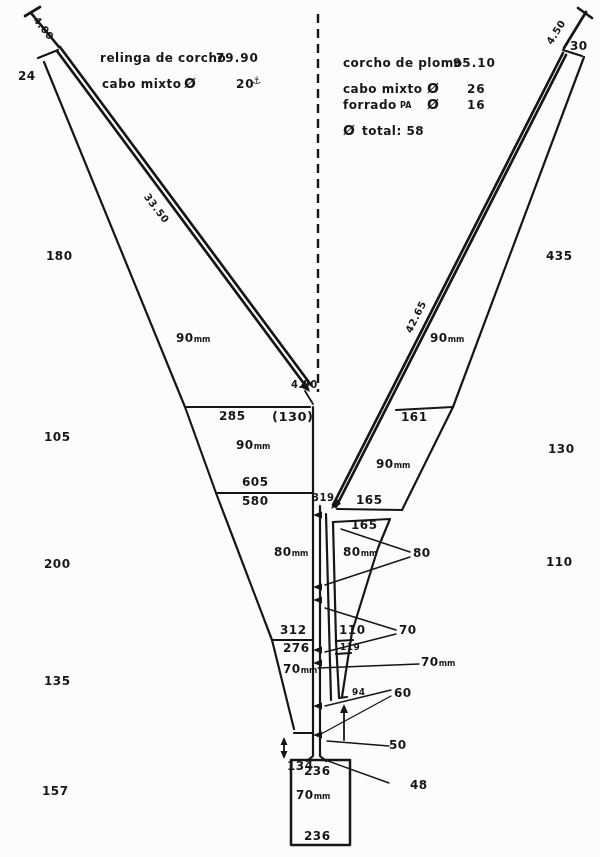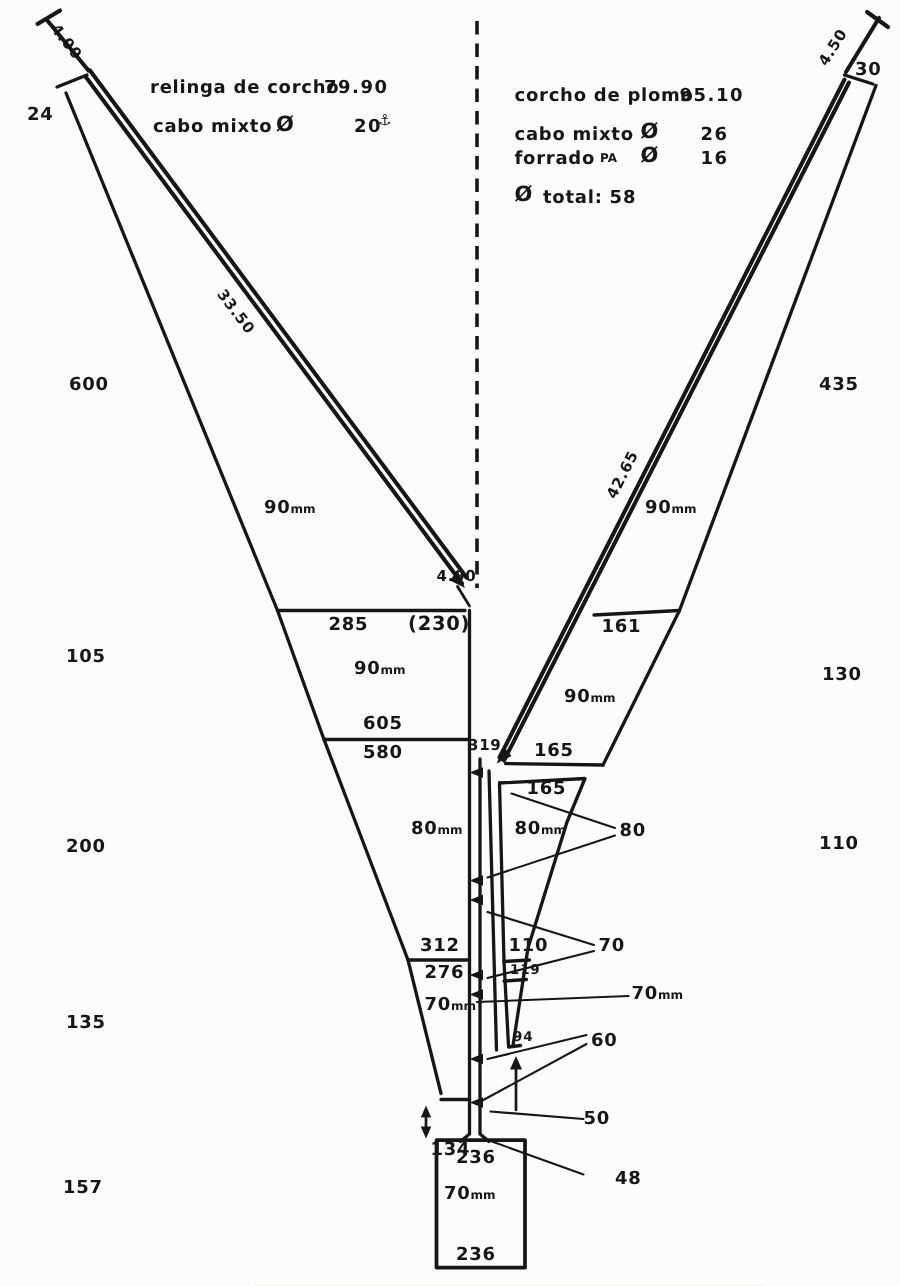--- a/index.html
+++ b/index.html
@@ -117,57 +117,57 @@
   <span class="lbl dia" style="left:343px;top:123px;">Ø</span>
   <span class="lbl" style="left:362px;top:125px;">total: 58</span>
 
   <span class="lbl sm rot" style="left:39px;top:15px;transform:rotate(52deg);">4.00</span>
   <span class="lbl sm rot" style="left:150px;top:192px;transform:rotate(53deg);">33.50</span>
   <span class="lbl sm" style="left:291px;top:380px;">4.90</span>
   <span class="lbl sm rot" style="left:545px;top:41px;transform:rotate(-58deg);">4.50</span>
   <span class="lbl sm rot" style="left:404px;top:330px;transform:rotate(-63deg);">42.65</span>
 
   <span class="lbl" style="left:18px;top:40px;margin-top:30px;">24</span>
-  <span class="lbl" style="left:46px;top:250px;">600</span>
+  <span class="lbl" style="left:46px;top:250px;">180</span>
   <span class="lbl" style="left:44px;top:431px;">105</span>
   <span class="lbl" style="left:44px;top:558px;">200</span>
   <span class="lbl" style="left:44px;top:675px;">135</span>
   <span class="lbl" style="left:42px;top:785px;">157</span>
 
   <span class="lbl" style="left:570px;top:40px;">30</span>
   <span class="lbl" style="left:546px;top:250px;">435</span>
   <span class="lbl" style="left:548px;top:443px;">130</span>
   <span class="lbl" style="left:546px;top:556px;">110</span>
 
   <span class="lbl" style="left:176px;top:332px;"><span>90</span><span class="unit">mm</span></span>
   <span class="lbl" style="left:430px;top:332px;"><span>90</span><span class="unit">mm</span></span>
   <span class="lbl" style="left:376px;top:458px;"><span>90</span><span class="unit">mm</span></span>
 
   <span class="lbl" style="left:219px;top:410px;">285</span>
-  <span class="lbl big" style="left:272px;top:410px;">(230)</span>
+  <span class="lbl big" style="left:272px;top:410px;">(130)</span>
   <span class="lbl" style="left:236px;top:439px;"><span>90</span><span class="unit">mm</span></span>
   <span class="lbl" style="left:242px;top:476px;">605</span>
   <span class="lbl" style="left:242px;top:495px;">580</span>
   <span class="lbl sm" style="left:312px;top:493px;text-align:right;">319</span>
 
   <span class="lbl" style="left:401px;top:411px;">161</span>
   <span class="lbl" style="left:356px;top:494px;">165</span>
   <span class="lbl" style="left:351px;top:519px;">165</span>
 
   <span class="lbl" style="left:274px;top:546px;"><span>80</span><span class="unit">mm</span></span>
   <span class="lbl" style="left:343px;top:546px;"><span>80</span><span class="unit">mm</span></span>
 
   <span class="lbl" style="left:280px;top:624px;">312</span>
   <span class="lbl" style="left:283px;top:642px;">276</span>
   <span class="lbl" style="left:283px;top:663px;"><span>70</span><span class="unit">mm</span></span>
   <span class="lbl" style="left:287px;top:721px;margin-top:39px;">134</span>
 
   <span class="lbl" style="left:339px;top:624px;">110</span>
   <span class="lbl xs" style="left:340px;top:643px;">119</span>
-  <span class="lbl xs" style="left:342px;top:688px;text-align:right;">94</span>
+  <span class="lbl xs" style="left:352px;top:688px;text-align:right;">94</span>
 
   <span class="lbl" style="left:413px;top:547px;">80</span>
   <span class="lbl" style="left:399px;top:624px;">70</span>
   <span class="lbl" style="left:421px;top:656px;"><span>70</span><span class="unit">mm</span></span>
   <span class="lbl" style="left:394px;top:687px;text-align:center;">60</span>
   <span class="lbl" style="left:389px;top:739px;">50</span>
   <span class="lbl" style="left:389px;top:779px;padding-left:21px;">48</span>
 
   <span class="lbl" style="left:304px;top:765px;">236</span>
   <span class="lbl" style="left:296px;top:789px;"><span>70</span><span class="unit">mm</span></span>

